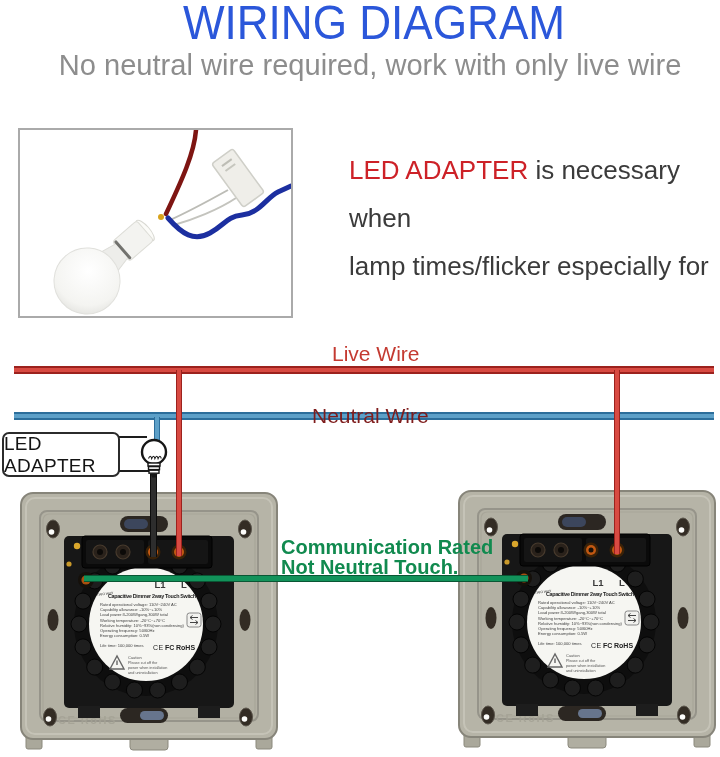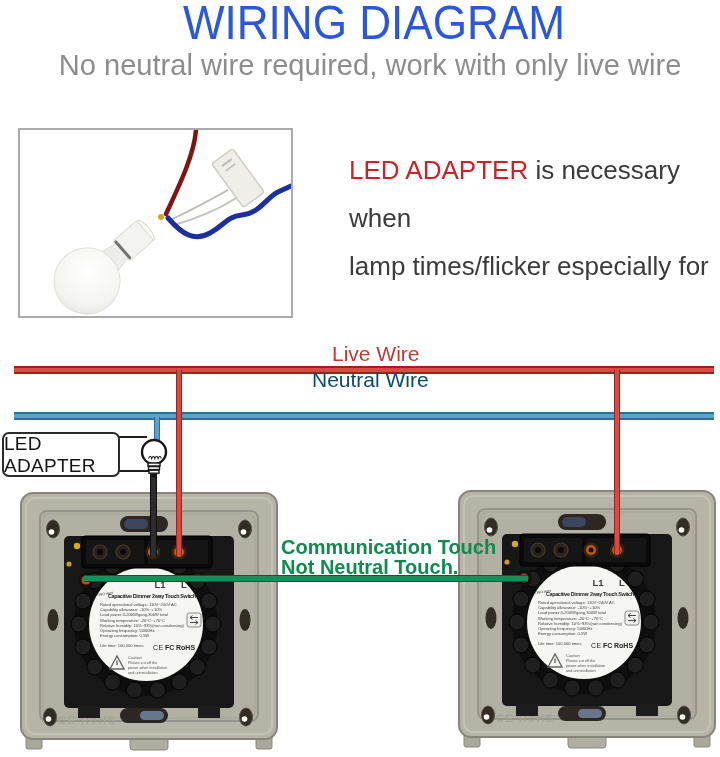--- a/index.html
+++ b/index.html
@@ -22,21 +22,21 @@
   .adapter-note{position:absolute;left:341px;top:146px;width:370px;
     font-size:26px;line-height:48px;color:#3b3b3b;margin-left:8px;}
   .adapter-note .hl{color:#cd2127;}
 
   
   .hwire{position:absolute;left:14px;width:700px;height:8px;box-sizing:border-box;z-index:1;}
   .live-h{top:366px;background:#d84a42;border-top:2px solid #9c221e;border-bottom:2px solid #9c221e;}
   .neutral-h{top:412px;background:#5da0c8;border-top:2px solid #2c6e9b;border-bottom:2px solid #2c6e9b;}
   .wire-label{position:absolute;font-weight:normal;font-size:21px;z-index:2;}
   .live-label{left:332px;top:342px;color:#c43a31;}
-  .neutral-label{left:312px;top:368px;color:#0c4a6e;}
+  .neutral-label{left:312px;top:404px;color:#7f1d1d;}
 
   .vwire{position:absolute;box-sizing:border-box;z-index:4;}
   .red-v{background:#d84a42;border-left:1.5px solid #9c221e;border-right:1.5px solid #9c221e;width:6px;}
   .red-v.left{left:176px;top:370px;height:186px;}
   .red-v.right{left:614px;top:370px;height:184px;}
   .blue-v{left:154px;top:417px;width:6px;height:26px;background:#5da0c8;
     border-left:1.5px solid #2c6e9b;border-right:1.5px solid #2c6e9b;}
   .black-v{left:150px;top:474px;width:7px;height:83px;background:#2d2d2d;
     border-left:1.5px solid #0d0d0d;border-right:1.5px solid #0d0d0d;}
 
@@ -399,16 +399,16 @@
     <circle cx="20" cy="22" r="12" fill="#ffffff" stroke="#161616" stroke-width="2.4"></circle>
     <path d="M14.5,28.5 q2,-4.5 3.2,0 q2,-4.5 3.2,0 q2,-4.5 3.2,0 q2,-4.5 3.2,0" stroke="#161616" stroke-width="1.1" fill="none"></path>
     <rect x="14" y="33" width="12" height="3" fill="#fff" stroke="#161616" stroke-width="1.4"></rect>
     <rect x="14.5" y="36.6" width="11" height="3" fill="#fff" stroke="#161616" stroke-width="1.4"></rect>
     <rect x="15" y="40.2" width="10" height="3" fill="#fff" stroke="#161616" stroke-width="1.4"></rect>
     <polygon points="16.5,43.8 23.5,43.8 21.8,47.5 18.2,47.5" fill="#161616"></polygon>
   </svg>
 
   <div class="green-wire"></div>
   <div class="comm-label">
-    <div>Communication Touch</div>
+    <div>Communication Rated</div>
     <div>Not Neutral Touch.</div>
   </div>
 </div>
 
 </body></html>

